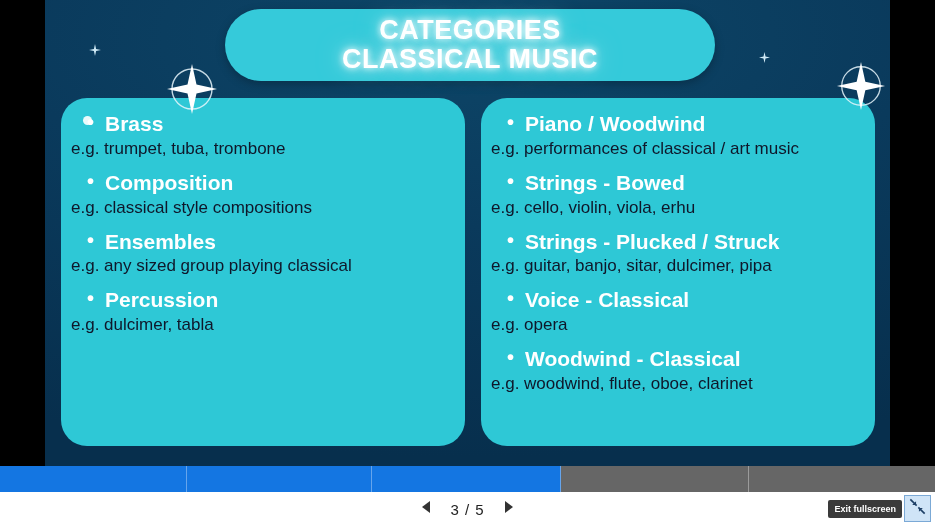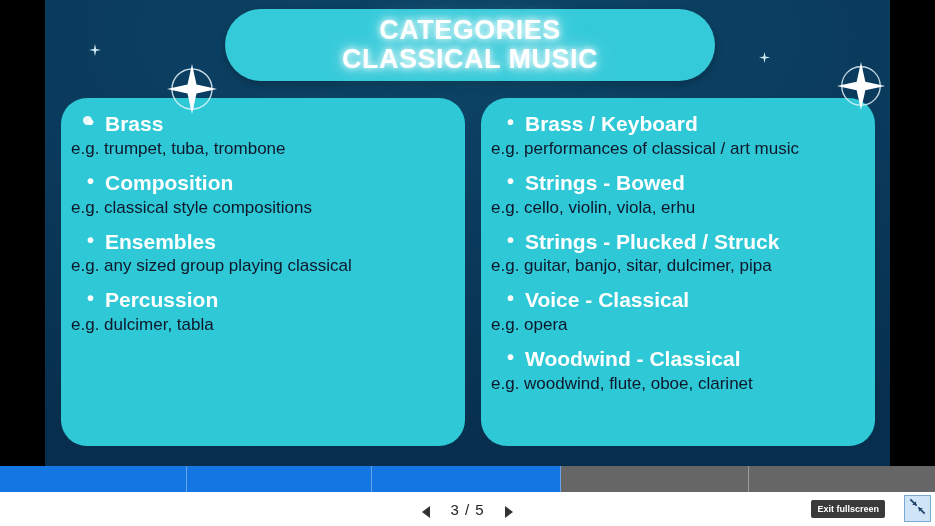--- a/index.html
+++ b/index.html
@@ -141,21 +141,21 @@
     width: 935px;
     height: 34px;
     background: #ffffff;
     display: flex;
     align-items: center;
     justify-content: center;
   }
 
   .pager {
     display: flex;
-    align-items: flex-end;
+    align-items: flex-start;
     gap: 20px;
     color: #222;
     font-size: 15px;
   }
   .pager-arrow {
     width: 0; height: 0;
     cursor: pointer;
   }
   .arrow-prev {
     border-top: 6px solid transparent;
@@ -168,21 +168,21 @@
     border-left: 8px solid #333;
   }
   .pager-label { letter-spacing: 1px; }
 
   .fs-group {
     position: absolute;
     right: 4px;
     top: 3px;
     display: flex;
     align-items: center;
-    gap: 19px;
+    gap: 2px;
     margin-left: 28px;
   }
   .tooltip {
     background: #3a3a3a;
     color: #fff;
     font-size: 9px;
     font-weight: bold;
     padding: 4px 6px;
     border-radius: 2px;
     white-space: nowrap;
@@ -253,21 +253,21 @@
         <div class="entry-eg">e.g. any sized group playing classical</div>
       </div>
       <div class="entry">
         <div class="entry-head">Percussion</div>
         <div class="entry-eg">e.g. dulcimer, tabla</div>
       </div>
     </div>
 
     <div class="card card-right">
       <div class="entry">
-        <div class="entry-head">Brass / Keyboard</div>
+        <div class="entry-head">Piano / Woodwind</div>
         <div class="entry-eg">e.g. performances of classical / art music</div>
       </div>
       <div class="entry">
         <div class="entry-head">Strings - Bowed</div>
         <div class="entry-eg">e.g. cello, violin, viola, erhu</div>
       </div>
       <div class="entry">
         <div class="entry-head">Strings - Plucked / Struck</div>
         <div class="entry-eg">e.g. guitar, banjo, sitar, dulcimer, pipa</div>
       </div>

